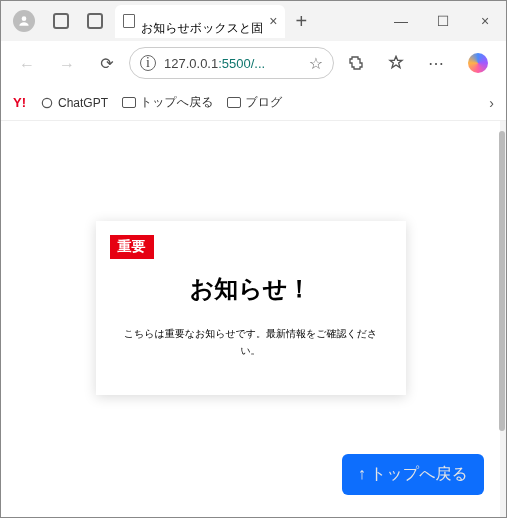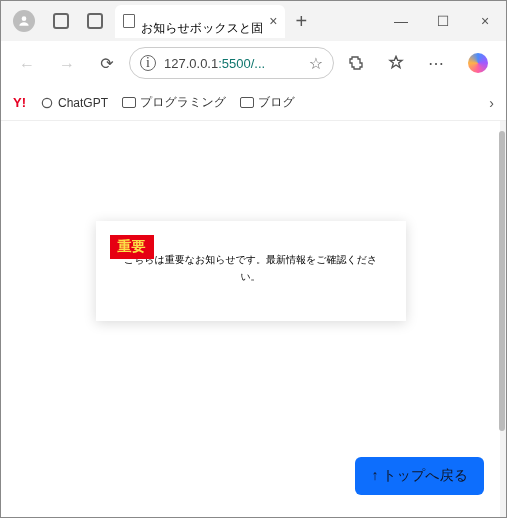--- a/index.html
+++ b/index.html
@@ -142,44 +142,44 @@
       box-shadow: 0 2px 12px rgba(0,0,0,0.15);
       position: relative;
       padding: 30px 24px 36px;
       text-align: center;
     }
     .badge {
       position: absolute;
       top: 14px;
       left: 14px;
       background: #e60012;
-      color: #fde047;
+      color: #ffffff;
       font-size: 14px;
       font-weight: bold;
       padding: 3px 8px;
     }
     .notice-title {
       font-size: 24px;
       font-weight: bold;
       margin-top: 22px;
       margin-bottom: 20px;
     }
     .notice-text {
       font-size: 10px;
       line-height: 1.7;
     }
     .back-top {
       position: absolute;
       right: 16px;
       bottom: 22px;
       background: #0d6efd;
-      color: #0f172a;
+      color: #e5e5e5;
       padding: 10px 16px;
       border-radius: 6px;
-      font-size: 14px;
+      font-size: 16px;
       cursor: pointer;
     }
   </style>
 </head>
 <body>
 
 <div class="titlebar">
   <div class="profile-icon">
     <svg width="14" height="14" viewBox="0 0 24 24" fill="#fff">
         <circle cx="12" cy="8" r="4"></circle>
@@ -229,30 +229,31 @@
     <span class="bm-yahoo">Y!</span>
   </div>
   <div class="bm-item">
     <svg width="14" height="14" viewBox="0 0 24 24" fill="none" stroke="#555" stroke-width="2">
         <circle cx="12" cy="12" r="8"></circle>
       </svg>
     <span>ChatGPT</span>
   </div>
   <div class="bm-item">
     <div class="bm-folder"></div>
-    <span>プログラミング</span>
+    <span>トップへ戻る</span>
   </div>
   <div class="bm-item">
     <div class="bm-folder"></div>
     <span>ブログ</span>
   </div>
   <div class="bm-chevron">›</div>
 </div>
 
 <div class="viewport">
   <div class="notice-box">
     <div class="badge">重要</div>
+    <h1 class="notice-title">お知らせ！</h1>
     <p class="notice-text">こちらは重要なお知らせです。最新情報をご確認ください。</p>
   </div>
   <div class="back-top">↑ トップへ戻る</div>
 </div>
 
 <div class="scrollbar"></div>
 
 </body></html>

